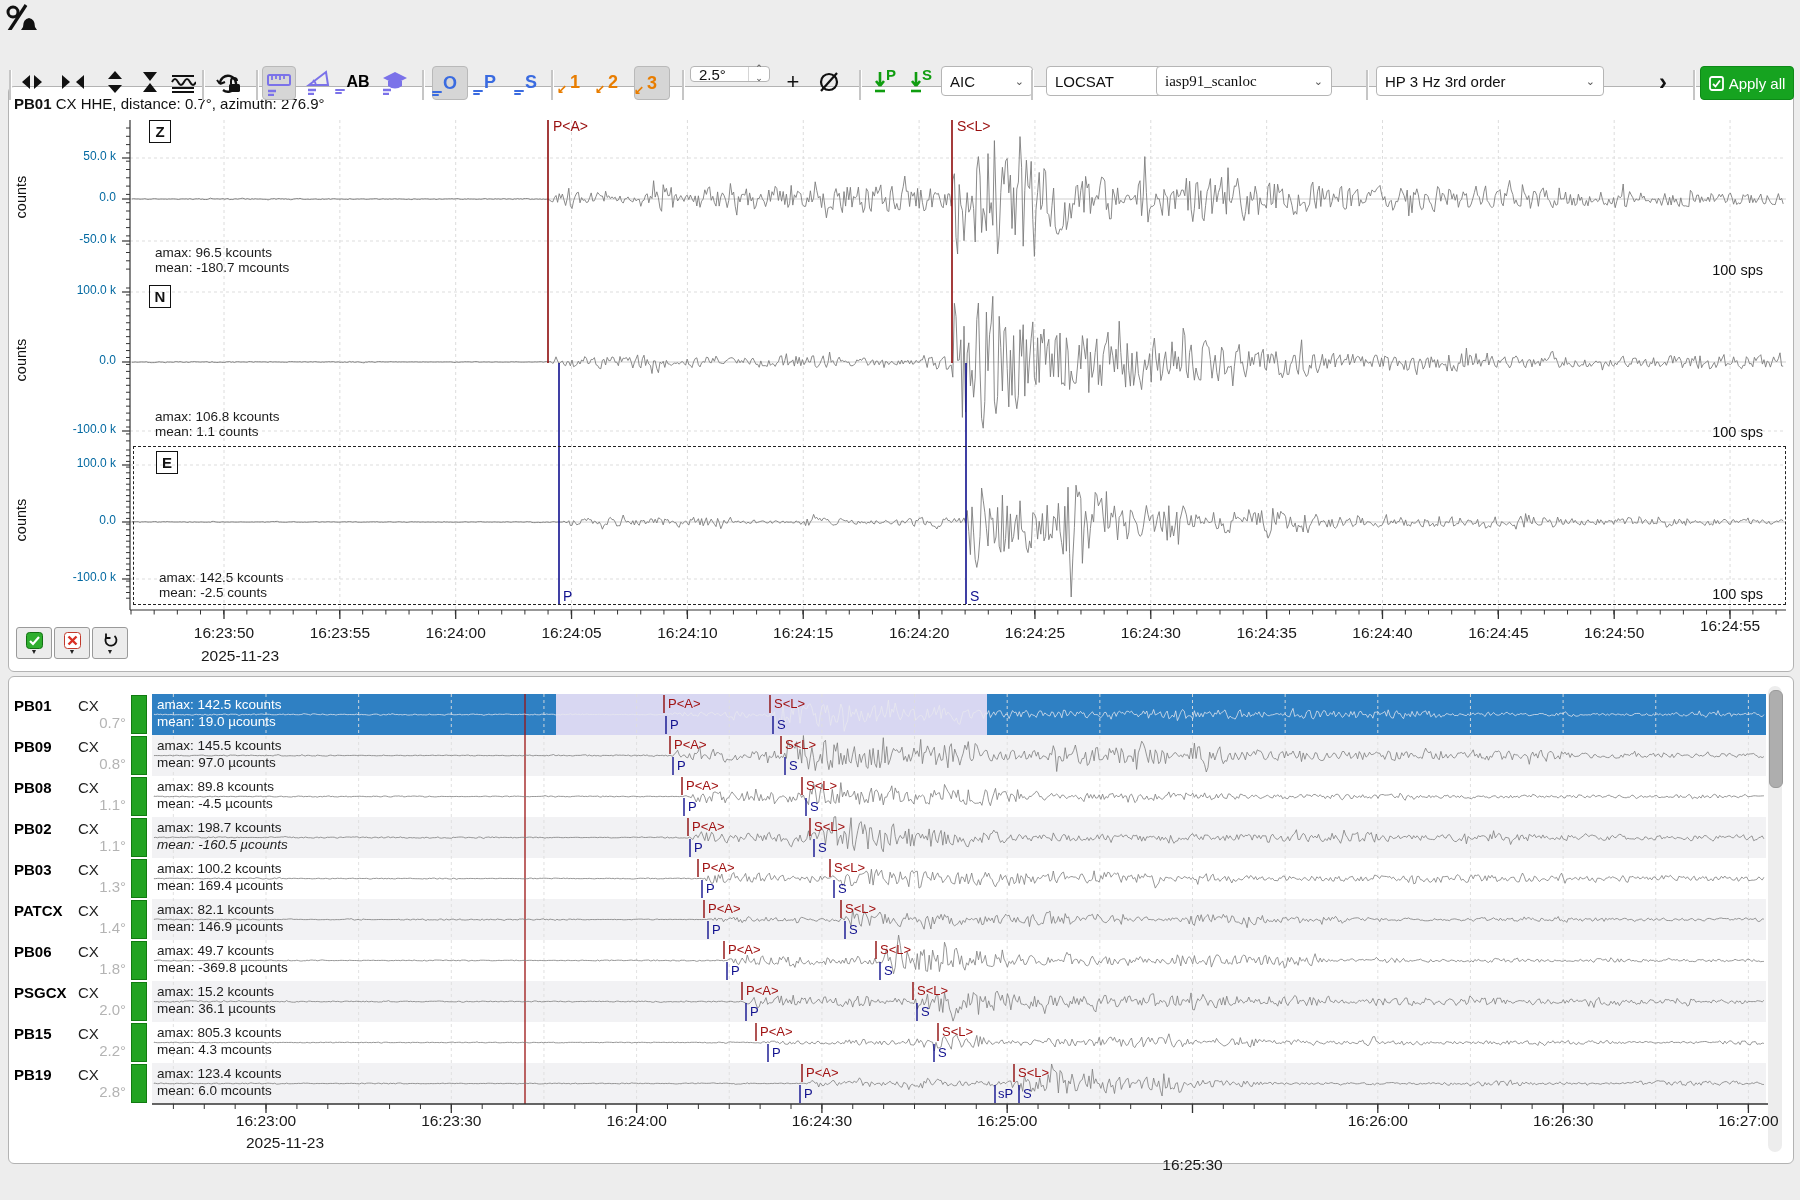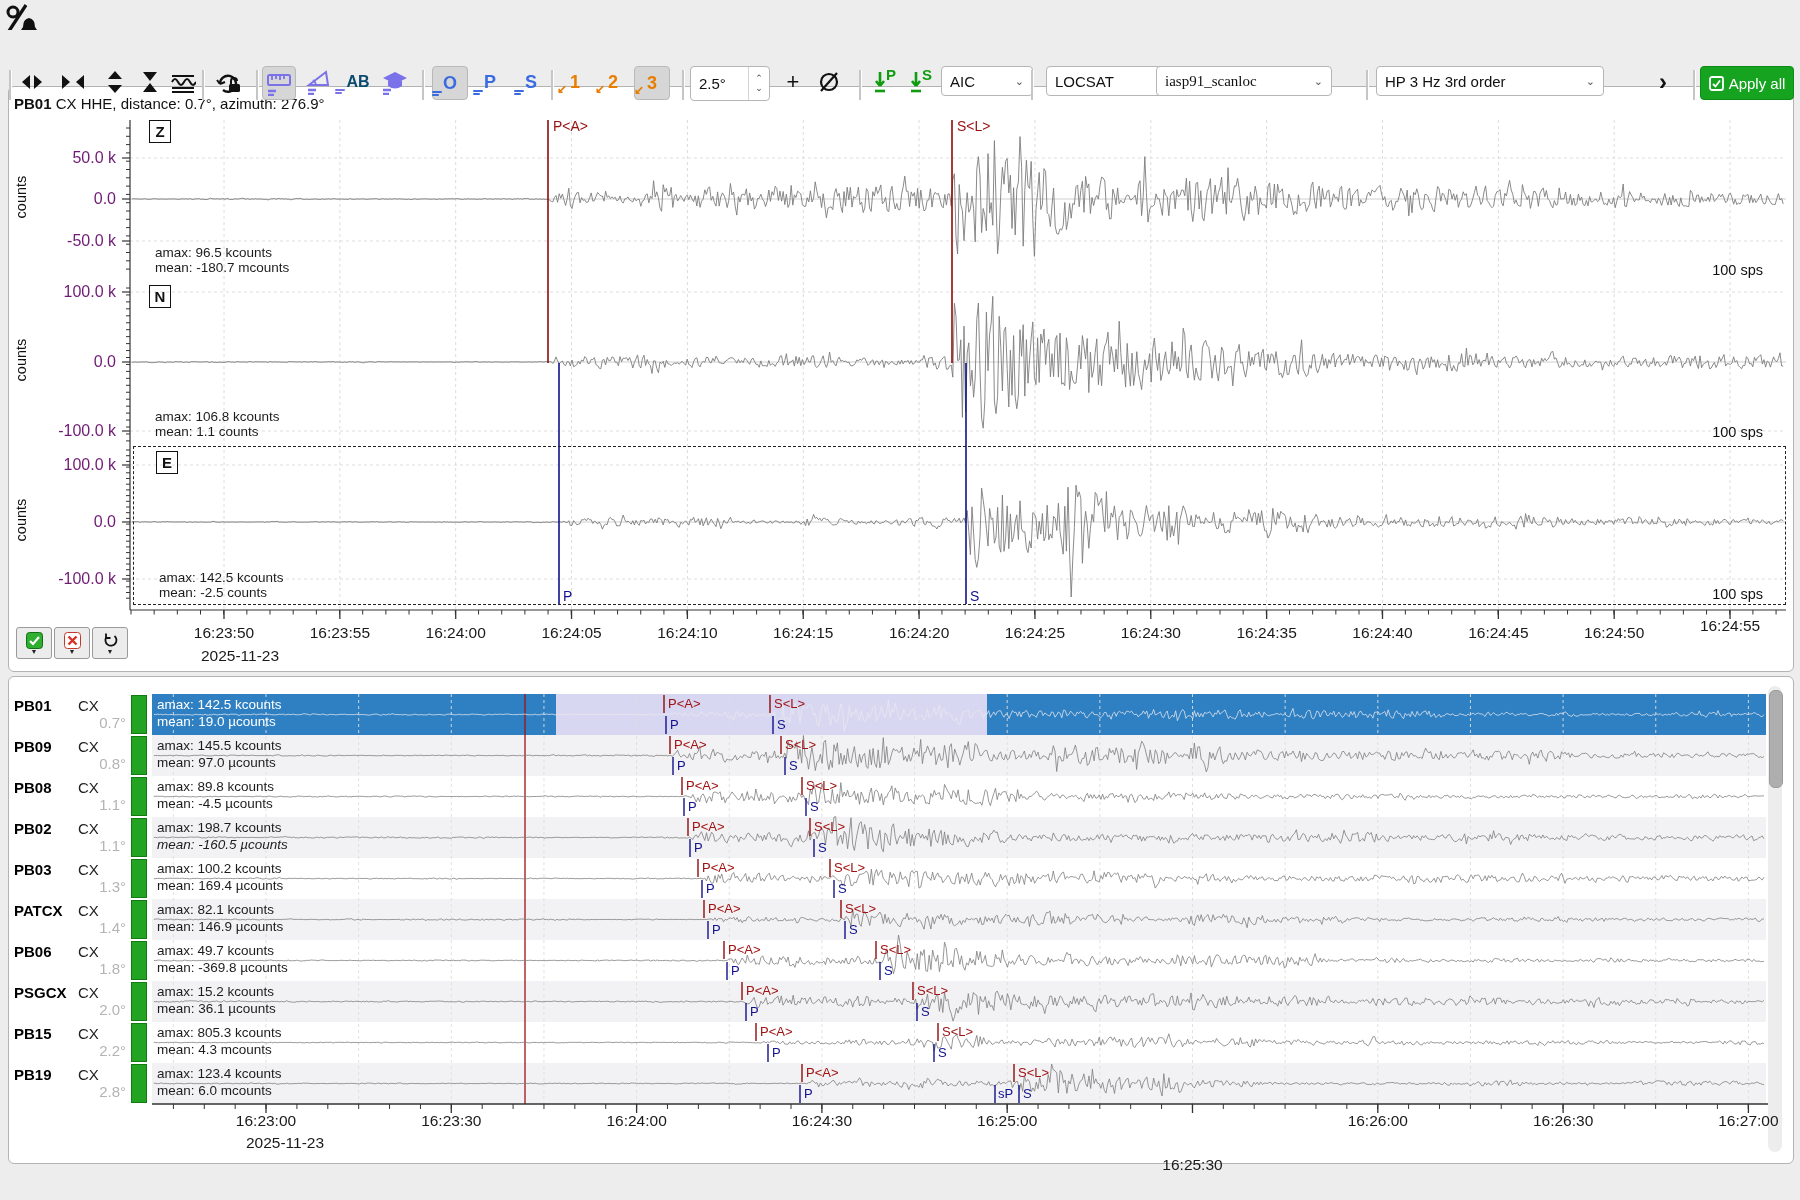--- a/index.html
+++ b/index.html
@@ -13,30 +13,30 @@
   .tbtn{position:absolute;top:36px;height:32px;display:flex;align-items:center;justify-content:center;
         border-radius:4px;cursor:default;}
   .tbtn.pressed{background:#d6d6d6;border:1px solid #b9b9b9;}
   .tletter{font-weight:bold;font-size:18px;position:relative;line-height:1;}
   .bars{position:absolute;left:-11px;bottom:-4px;width:10px;}
   .bars i{display:block;height:2px;margin-top:1px;border-radius:1px;}
   .corner-arrow{position:absolute;left:-13px;bottom:-4px;font-size:12px;font-weight:bold;}
   .select{position:absolute;top:36px;height:30px;background:#fff;border:1px solid #b5b5b5;border-radius:4px;
           display:flex;align-items:center;font-size:15px;color:#111;padding:0 8px;box-sizing:border-box;}
   .select .chev{margin-left:auto;color:#555;font-size:11px;padding-left:10px;}
-  .spin{position:absolute;top:36px;height:35px;background:#fff;border:1px solid #b5b5b5;border-radius:4px;
+  .spin{position:absolute;top:36px;height:16px;background:#fff;border:1px solid #b5b5b5;border-radius:4px;
         display:flex;align-items:center;font-size:15px;box-sizing:border-box;}
   .spin .val{padding:0 8px;}
   .spin .steps{margin-left:auto;border-left:1px solid #d5d5d5;height:100%;width:20px;display:flex;
         flex-direction:column;align-items:center;justify-content:center;font-size:9px;color:#444;line-height:1.1;}
   
   .panel{position:absolute;background:#fff;border:1px solid #b3b3b3;border-radius:6px;z-index:1;}
   #plot-svg{position:absolute;left:0;top:0;z-index:5;pointer-events:none;}
   .txt{position:absolute;z-index:10;white-space:nowrap;}
-  .ytick{font-size:16px;color:#701a75;text-align:right;width:100px;z-index:10;position:absolute;}
+  .ytick{font-size:12px;color:#0369a1;text-align:right;width:100px;z-index:10;position:absolute;}
   .counts-lbl{position:absolute;z-index:10;font-size:14.5px;color:#111;transform:rotate(-90deg);transform-origin:center;}
   .comp-box{position:absolute;z-index:10;width:20px;height:21px;border:1.4px solid #111;font-weight:bold;
             font-size:15px;display:flex;align-items:center;justify-content:center;background:transparent;}
   .amax{font-size:13.5px;color:#1c1c1c;line-height:15px;z-index:10;position:absolute;}
   .sps{font-size:14.5px;color:#111;z-index:10;position:absolute;text-align:right;width:90px;}
   .axis-lbl{font-size:15.5px;color:#1a1a1a;z-index:10;position:absolute;text-align:center;width:90px;}
   .pick-lbl-red{color:#990f0f;font-size:14px;z-index:11;position:absolute;}
   .pick-lbl-blue{color:#10108e;font-size:14px;z-index:11;position:absolute;}
   .row-pick-red{color:#a01212;font-size:13px;z-index:11;position:absolute;}
   .row-pick-blue{color:#10108e;font-size:13px;z-index:11;position:absolute;}
@@ -106,21 +106,21 @@
         </svg>
       </div>
       <div class="tbtn" style="left: 303px; width: 32px;">
         <svg width="26" height="26" viewBox="0 0 26 26">
           <path d="M3,16 L20,3 L22,16 Z" fill="none" stroke="#7b72e9" stroke-width="2"></path>
           <path d="M10,16 a8,8 0 0 0 -3,-5" stroke="#7b72e9" stroke-width="1.6" fill="none"></path>
           <path d="M2,21 h8 M2,25 h6" stroke="#7b72e9" stroke-width="2.4"></path>
         </svg>
       </div>
       <div class="tbtn" style="left: 341px; width: 34px;">
-        <span class="tletter" style="color:#0c4a6e;font-size:16px;">AB<span class="bars">
+        <span class="tletter" style="color:#000000;font-size:16px;">AB<span class="bars">
             <i style="background:#7b72e9;width:10px"></i>
             <i style="background:#7b72e9;width:7px"></i>
           </span></span>
       </div>
       <div class="tbtn" style="left: 378px; width: 34px;">
         <svg width="28" height="26" viewBox="0 0 28 26">
           <path d="M14,3 L26,9 L14,15 L2,9 Z" fill="#7b72e9"></path>
           <path d="M7,12 v5 q7,5 14,0 v-5" fill="#7b72e9"></path>
           <path d="M2,21 h8 M2,25 h6" stroke="#7b72e9" stroke-width="2.4"></path>
         </svg>

